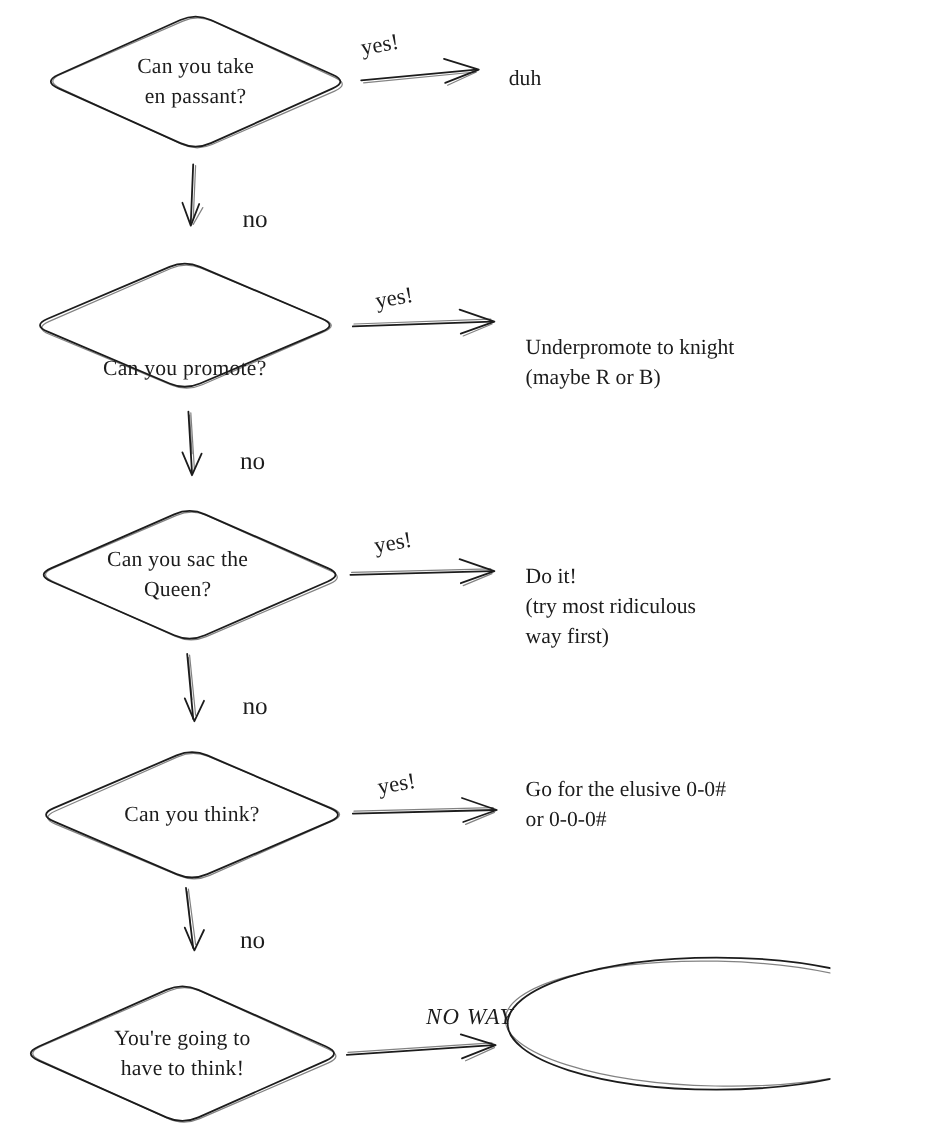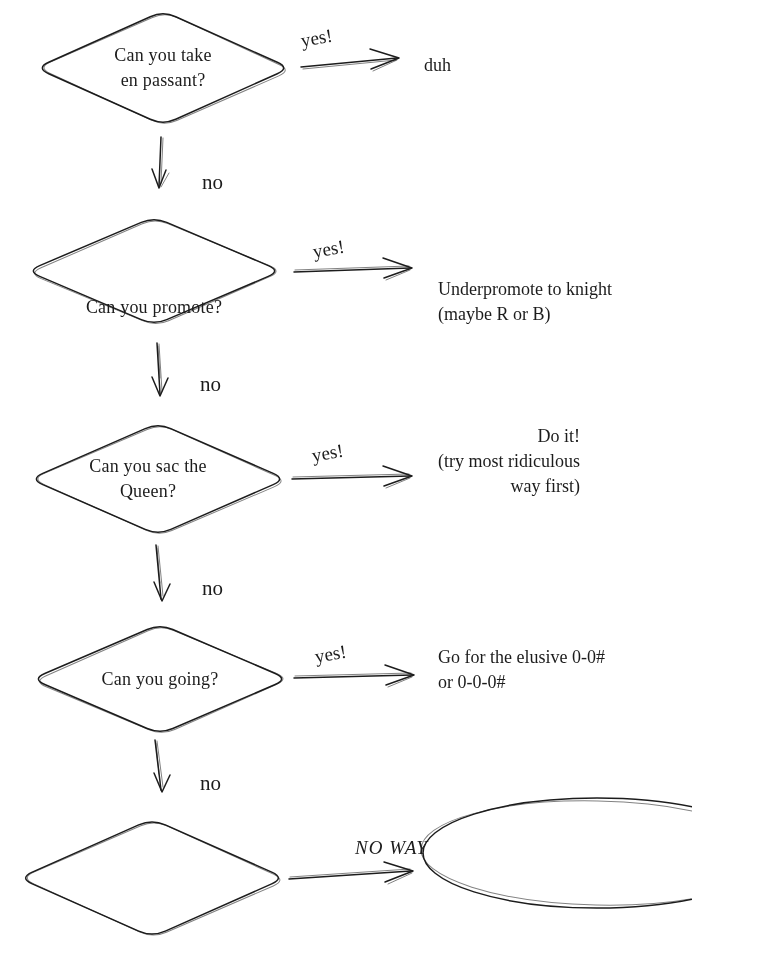--- a/index.html
+++ b/index.html
@@ -118,34 +118,36 @@
       <ellipse class="stroke" cx="597" cy="853" rx="174" ry="55"></ellipse>
       <ellipse class="dup" cx="597" cy="853" rx="176" ry="52" transform="rotate(1.2 597 853)"></ellipse>
     </g>
   </svg>
 
   <div class="txt ctr node-label" style="left:163px; top:68px;">Can you take
 en passant?</div>
   <div class="txt ctr node-label" style="left:154px; top:271px;margin-top:36px;">Can you promote?</div>
   <div class="txt ctr node-label" style="left:148px; top:479px;">Can you sac the
 Queen?</div>
-  <div class="txt ctr node-label" style="left:160px; top:679px;">Can you going?</div>
+  <div class="txt ctr node-label" style="left:160px; top:679px;">Can you think?</div>
+  <div class="txt ctr node-label" style="left:152px; top:878px;">You're going to
+have to think!</div>
 
   <div class="txt yes-label" style="left:301px; top:30px;">yes!</div>
   <div class="txt no-label" style="left:202px; top:170px;">no</div>
   <div class="txt yes-label" style="left:313px; top:241px;">yes!</div>
   <div class="txt no-label" style="left:200px; top:372px;">no</div>
   <div class="txt yes-label" style="left:312px; top:445px;">yes!</div>
   <div class="txt no-label" style="left:202px; top:576px;">no</div>
   <div class="txt yes-label" style="left:315px; top:646px;">yes!</div>
   <div class="txt no-label" style="left:200px; top:771px;">no</div>
   <div class="txt shout" style="left:312px; top:837px;margin-left:43px;">NO WAY</div>
 
   <div class="txt outcome" style="left:424px; top:53px;">duh</div>
   <div class="txt outcome" style="left:438px; top:257px;margin-top:20px;">Underpromote to knight
 (maybe R or B)</div>
-  <div class="txt outcome" style="left:438px; top:424px;text-align:right;">Do it!
+  <div class="txt outcome" style="left:438px; top:468px;">Do it!
 (try most ridiculous
 way first)</div>
   <div class="txt outcome" style="left:438px; top:645px;">Go for the elusive 0-0#
 or 0-0-0#</div>
 
 </div>
 
 </body></html>

